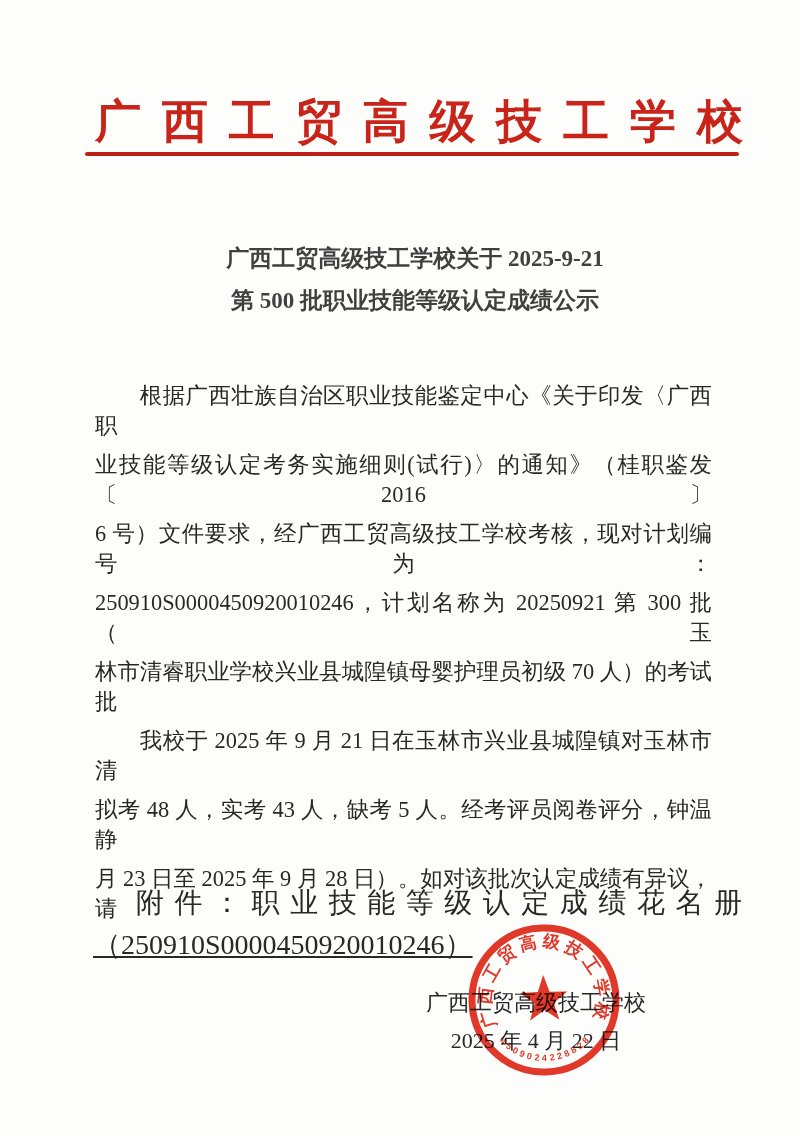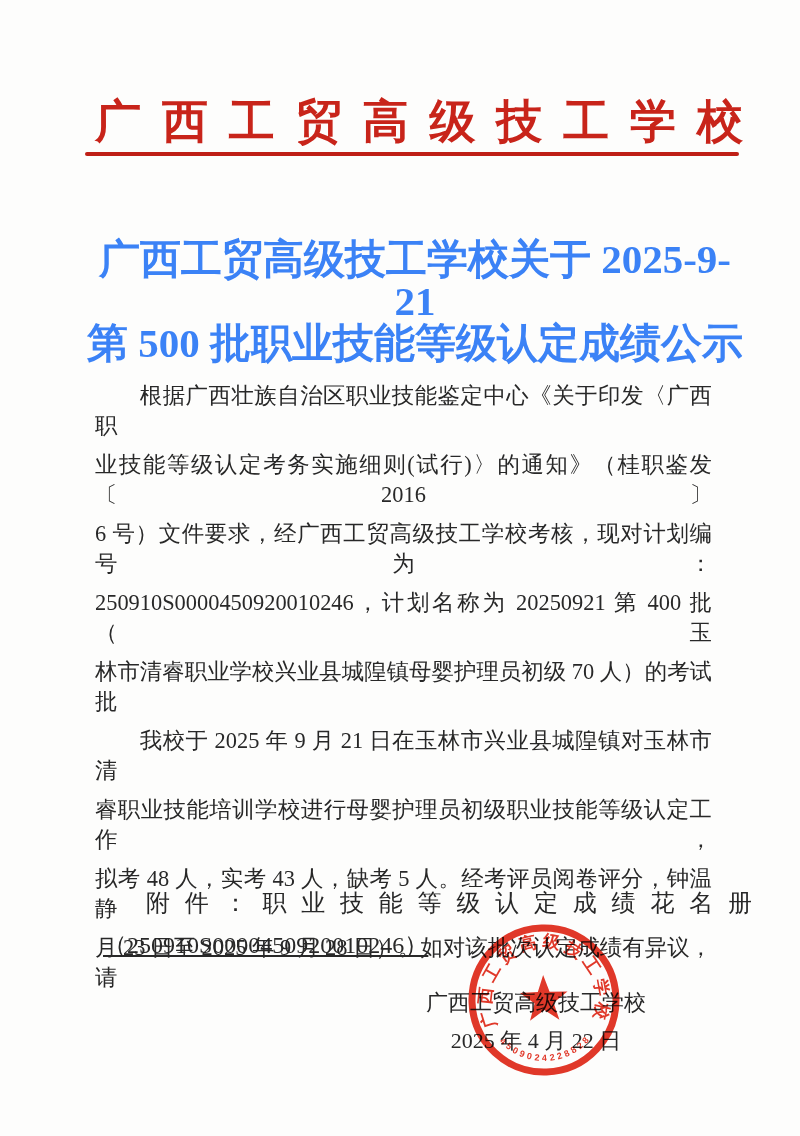--- a/index.html
+++ b/index.html
@@ -23,40 +23,40 @@
     white-space:normal;
   }
   .letterhead-rule {
     position:absolute; left:85px; top:152px; width:654px; height:4px;
     background:var(--rule-red,#bf1f16); border-radius:2px;
   }
 
   
   .doc-title {
     position:absolute; left:80px; top:238px; width:670px;
-    text-align:center; font-weight:bold; color:#3b82f6;
-    font-size:41px; line-height:42px;
+    text-align:center; font-weight:bold; color:#404040;
+    font-size:23px; line-height:42px;
   }
 
   
   .body-block {
     position:absolute; left:95px; top:372px; width:617px;
     font-size:22.4px;
   }
   .bline {
     line-height:30px;
     text-align:justify; text-align-last:justify;margin-top:9px;
   }
   .bline-indent { text-indent:44.8px; }
   .bline-end { text-align-last:left; }
 
   
   .attachment-block {
-    position:absolute; left:112px; top:882px; width:640px;
-    font-size:24px; line-height:42px;
+    position:absolute; left:102px; top:882px; width:640px;
+    font-size:28px; line-height:42px;
   }
   .attach-1 { text-indent:34px; text-align:justify; text-align-last:justify; }
   .attach-2 { text-align:left; margin-left:-9px;text-decoration:underline; }
 
   
   .signature-block {
     position:absolute; left:386px; top:990px; width:300px;
     text-align:center; font-size:22px; line-height:26px;
   }
   .sig-org { margin-bottom:12px; }
@@ -87,26 +87,25 @@
   <div class="doc-title">
     <div>广西工贸高级技工学校关于 2025-9-21</div>
     <div>第 500 批职业技能等级认定成绩公示</div>
   </div>
 
   <div class="body-block">
     <div>
       <div class="bline bline-indent">根据广西壮族自治区职业技能鉴定中心《关于印发〈广西职</div>
       <div class="bline">业技能等级认定考务实施细则(试行)〉的通知》（桂职鉴发〔2016〕</div>
       <div class="bline">6 号）文件要求，经广西工贸高级技工学校考核，现对计划编号为：</div>
-      <div class="bline">250910S0000450920010246，计划名称为 20250921 第 400 批（玉</div>
+      <div class="bline">250910S0000450920010246，计划名称为 20250921 第 300 批（玉</div>
       <div class="bline">林市清睿职业学校兴业县城隍镇母婴护理员初级 70 人）的考试批</div>
     </div>
     <div>
       <div class="bline bline-indent">我校于 2025 年 9 月 21 日在玉林市兴业县城隍镇对玉林市清</div>
-      <div class="bline">睿职业技能培训学校进行母婴护理员初级职业技能等级认定工作，</div>
       <div class="bline">拟考 48 人，实考 43 人，缺考 5 人。经考评员阅卷评分，钟温静</div>
       <div class="bline">月 23 日至 2025 年 9 月 28 日）。如对该批次认定成绩有异议，请</div>
 
     </div>
   </div>
 
   <div class="attachment-block">
     <div class="attach-1">附件：职业技能等级认定成绩花名册</div>
     <div class="attach-2">（250910S0000450920010246）</div>
   </div>

